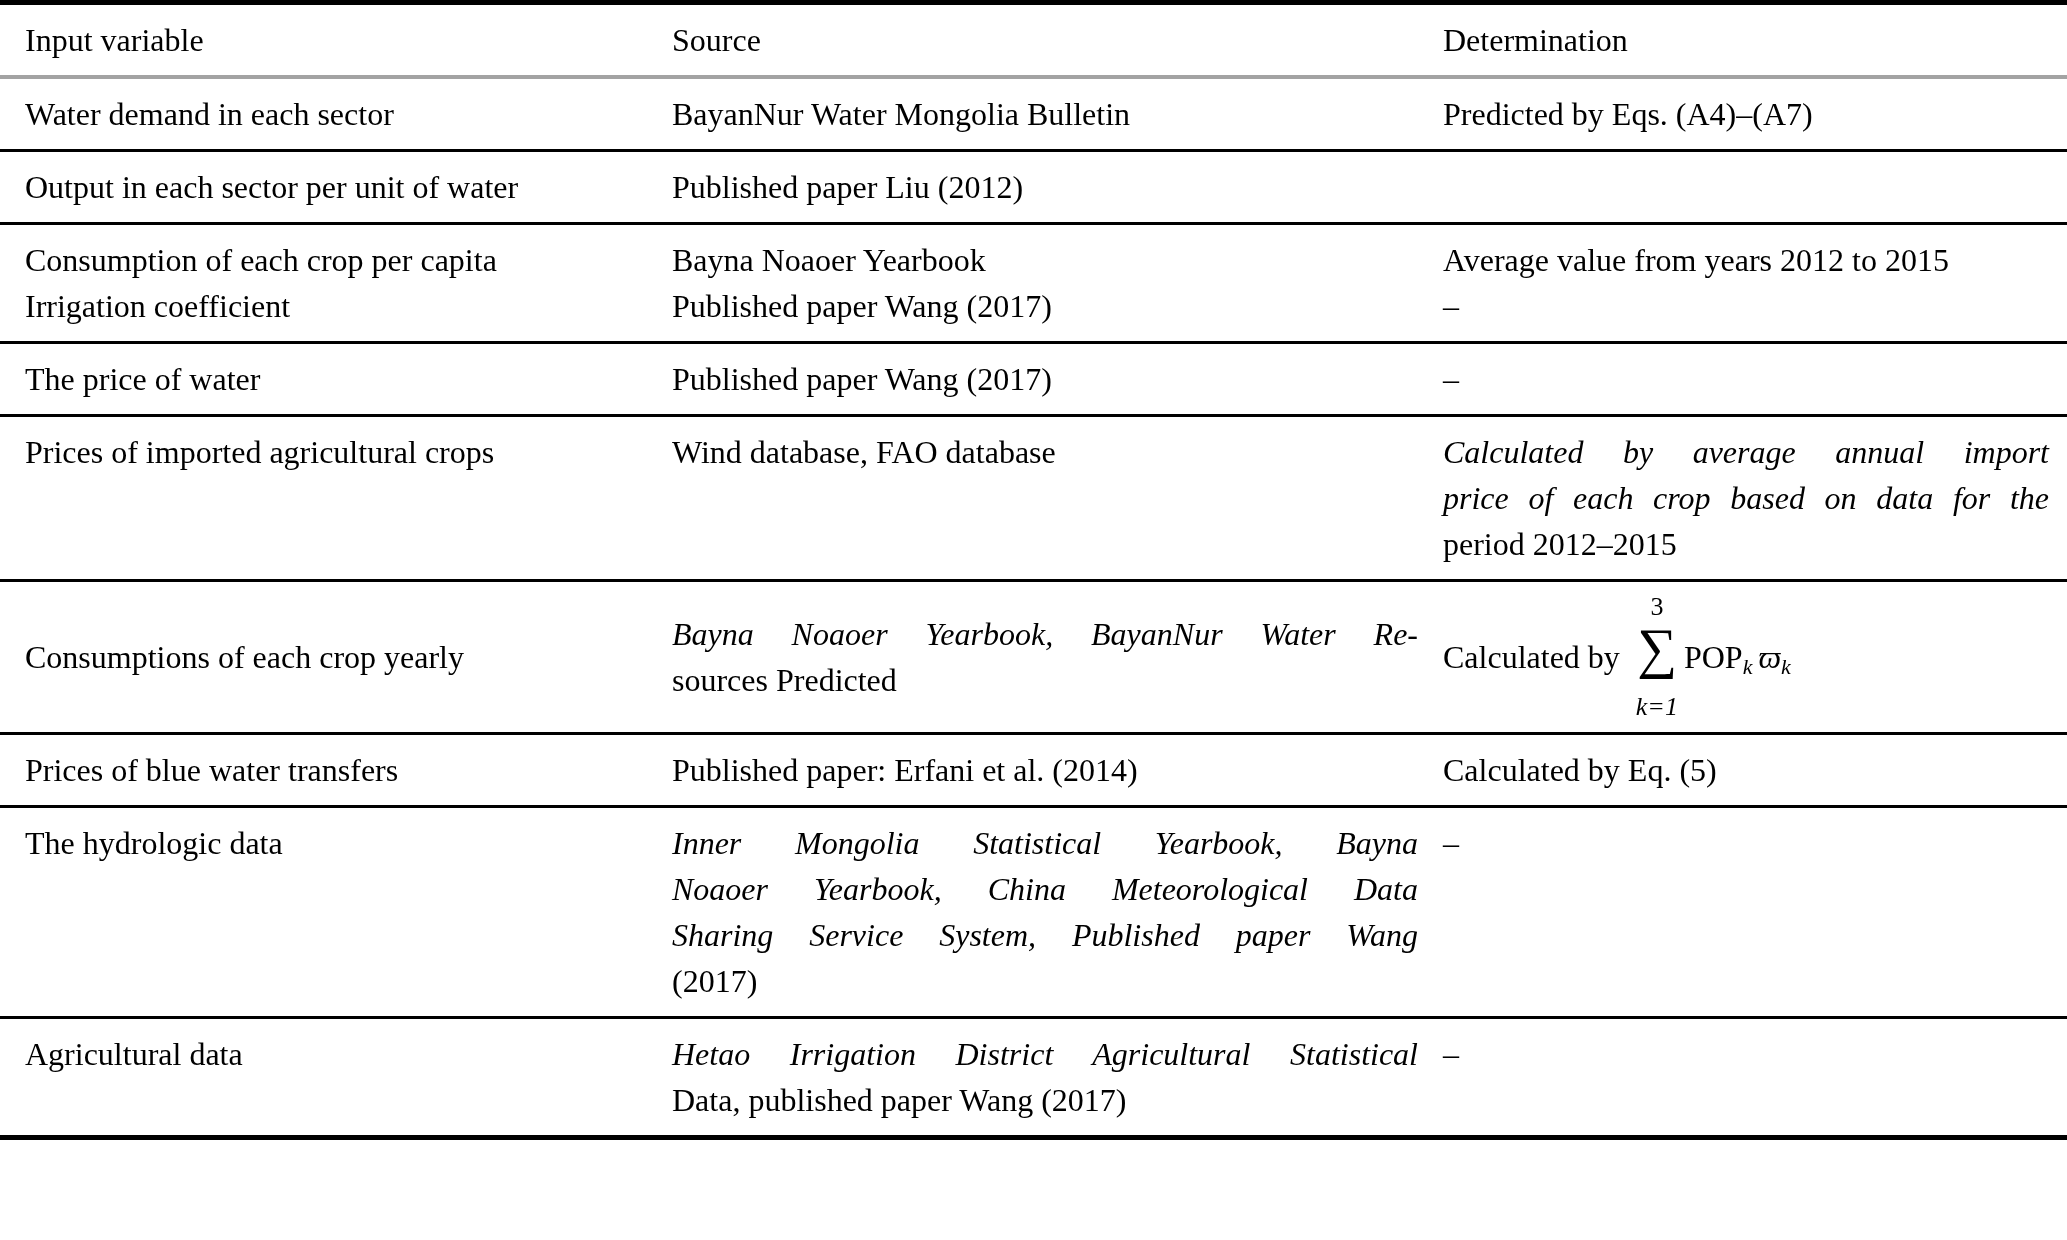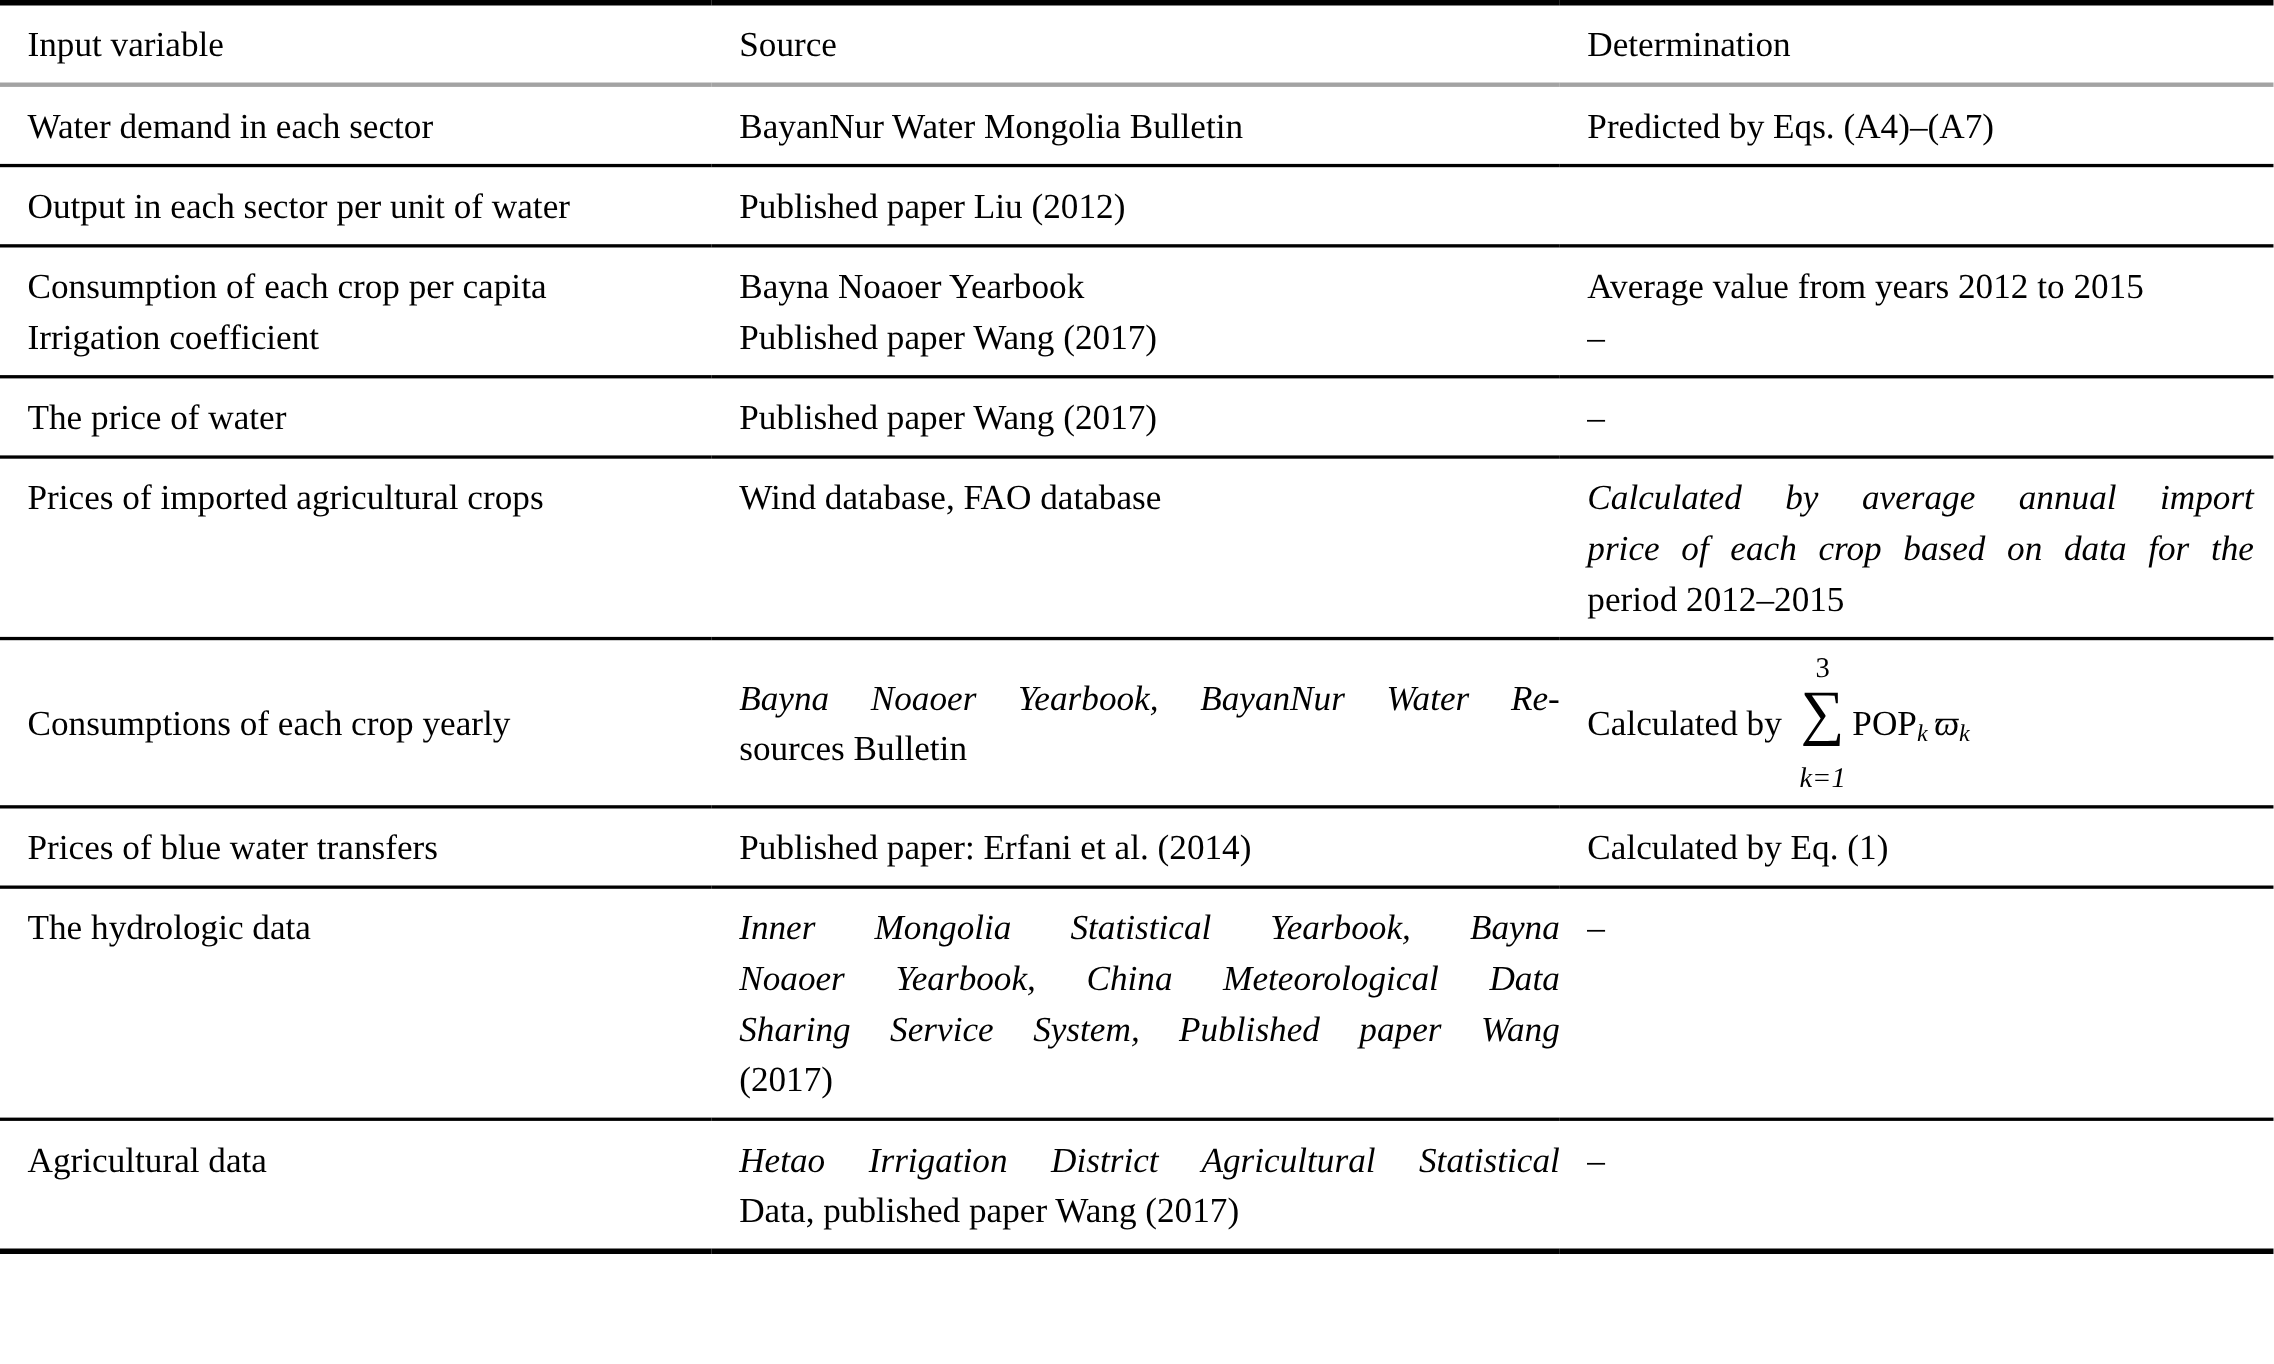--- a/index.html
+++ b/index.html
@@ -168,21 +168,21 @@
         <span class="cell-line">period 2012–2015</span>
       </td>
     </tr>
 
     <tr class="formula-row">
       <td>
         <span class="cell-line">Consumptions of each crop yearly</span>
       </td>
       <td>
         <span class="cell-line jl">Bayna Noaoer Yearbook, BayanNur Water Re-</span>
-        <span class="cell-line">sources Bulletin</span>
+        <span class="cell-line">sources Predicted</span>
       </td>
       <td class="det">
         <span class="formula">
           <span class="prefix">Calculated by</span>
           <span class="bigsum">
             <span class="sum-upper">3</span>
             <span class="sum-sigma">∑</span>
             <span class="sum-lower">k=1</span>
           </span>
           <span class="term"><span>POP</span><sub>k</sub></span>
@@ -192,21 +192,21 @@
     </tr>
 
     <tr>
       <td>
         <span class="cell-line">Prices of blue water transfers</span>
       </td>
       <td>
         <span class="cell-line">Published paper: Erfani et al. (2014)</span>
       </td>
       <td class="det">
-        <span class="cell-line">Calculated by Eq. (1)</span>
+        <span class="cell-line">Calculated by Eq. (5)</span>
       </td>
     </tr>
 
 
     <tr>
       <td>
         <span class="cell-line">The hydrologic data</span>
       </td>
       <td>
         <span class="cell-line jl">Inner Mongolia Statistical Yearbook, Bayna</span>

